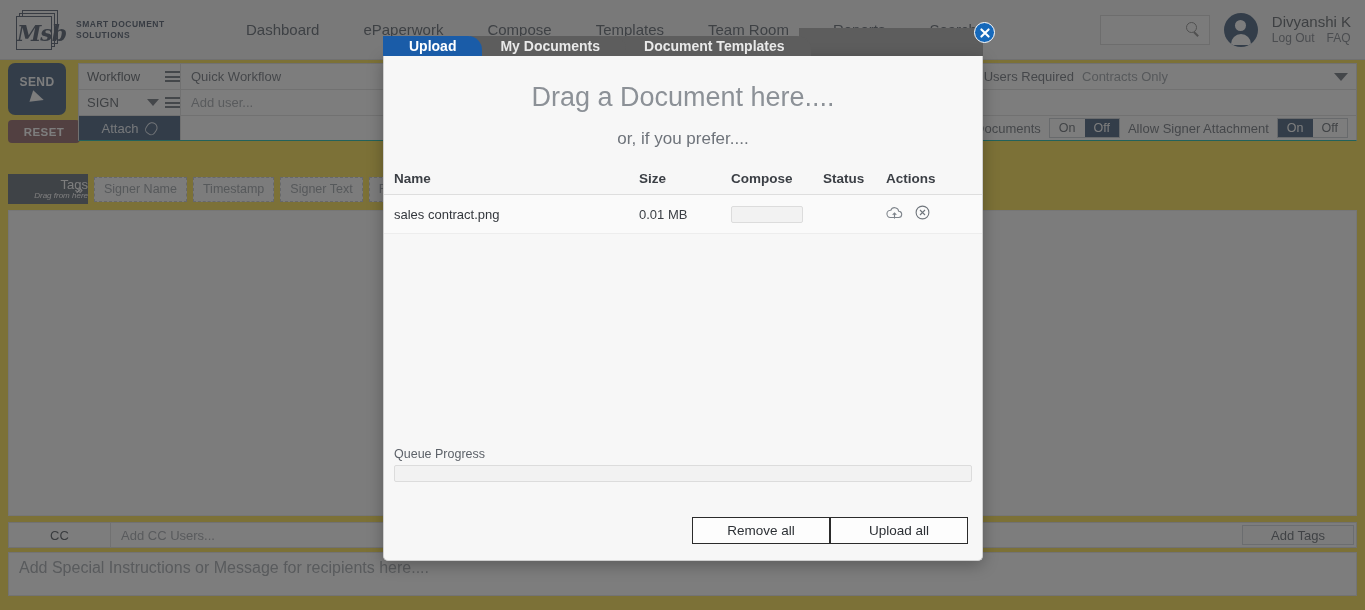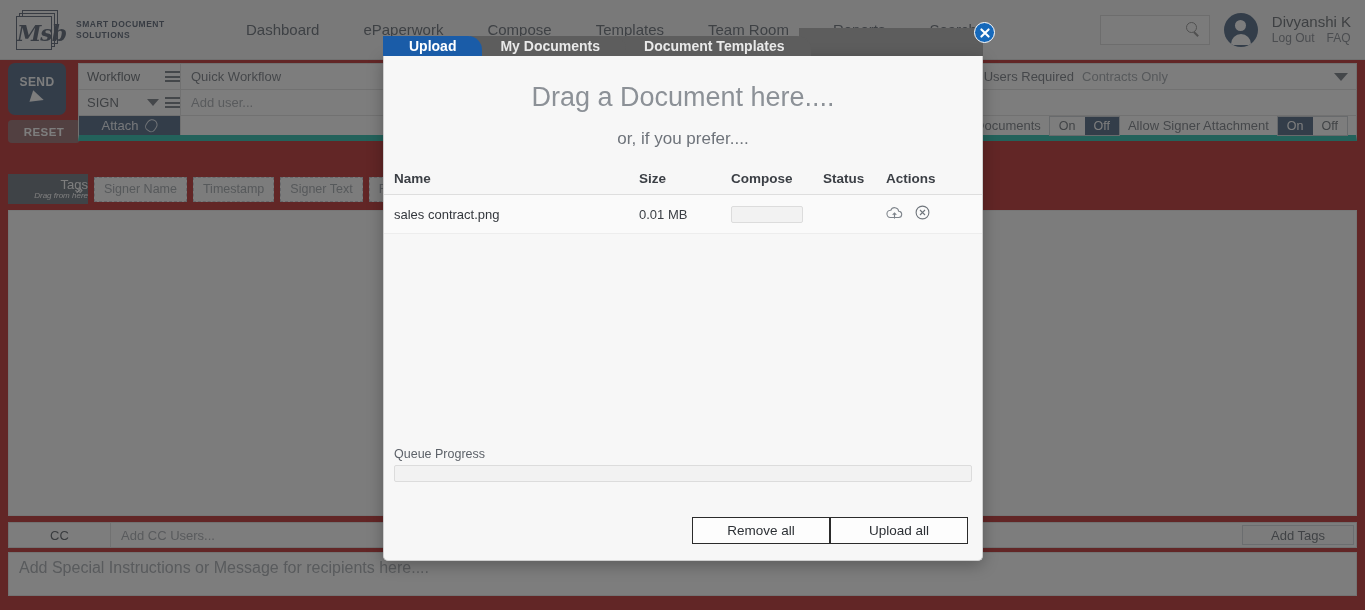--- a/index.html
+++ b/index.html
@@ -75,21 +75,21 @@
   }
   .avatar-inner { position: relative; width: 34px; height: 34px; }
   .avatar-inner .h { position:absolute; left: 11.5px; top: 7px; width: 11px; height: 11px; border-radius:50%; background:#fff; }
   .avatar-inner .b { position:absolute; left: 7px; top: 21px; width: 20px; height: 11px; border-radius: 10px 10px 0 0; background:#fff; }
   .user-block { line-height: 1.25; }
   .user-name { font-size: 15px; color: #5a6066; }
   .user-links { font-size: 12px; color: #7b8089; display: flex; gap: 12px; }
   .user-links span { cursor: pointer; }
 
   
-  .compose-area { position: absolute; top: 60px; left: 0; right: 0; bottom: 0; background: #b91c1c; }
+  .compose-area { position: absolute; top: 60px; left: 0; right: 0; bottom: 0; background: #fde047; }
   .send-col {
     position: absolute; left: 8px; top: 3px; width: 58px;
   }
   .send-btn {
     width: 58px; height: 52px; background: #3d5878; border-radius: 7px;
     display: flex; flex-direction: column; align-items: center; justify-content: center;
     cursor: pointer;
   }
   .send-btn .lbl { color: #fff; font-size: 12px; font-weight: 700; letter-spacing: .4px; }
   .send-btn .plane {
@@ -101,21 +101,21 @@
     margin-top: 5px; width: 72px; height: 23px; background: #8f6063; border-radius: 4px;
     color: #fff; font-size: 11.5px; font-weight: 700; letter-spacing: .4px;
     display: flex; align-items: center; justify-content: center; cursor: pointer;
   }
 
   .fields { position: absolute; left: 78px; right: 8px; top: 3px; }
   .field-row {
     display: flex; align-items: stretch; height: 26px; border: 1px solid #e0e0e0; border-bottom: none;
     background: #fff;
   }
-  .field-row:last-child { border-bottom: 6px solid #14b8a6; }
+  .field-row:last-child { border-bottom: 1px solid #14b8a6; }
   .fl-label {
     width: 102px; display: flex; align-items: center; padding-left: 8px; gap: 6px;
     font-size: 13px; color: #5b6168; border-right: 1px solid #e0e0e0;
   }
   .fl-label .sp { flex: 1; }
   .burger { display: inline-flex; flex-direction: column; gap: 2.5px; cursor: pointer; }
   .burger i { display:block; width: 15px; height: 2px; background: #6b717a; }
   .caret-down {
     width: 0; height: 0; border-left: 6px solid transparent; border-right: 6px solid transparent;
     border-top: 7px solid #6b717a; cursor: pointer;

